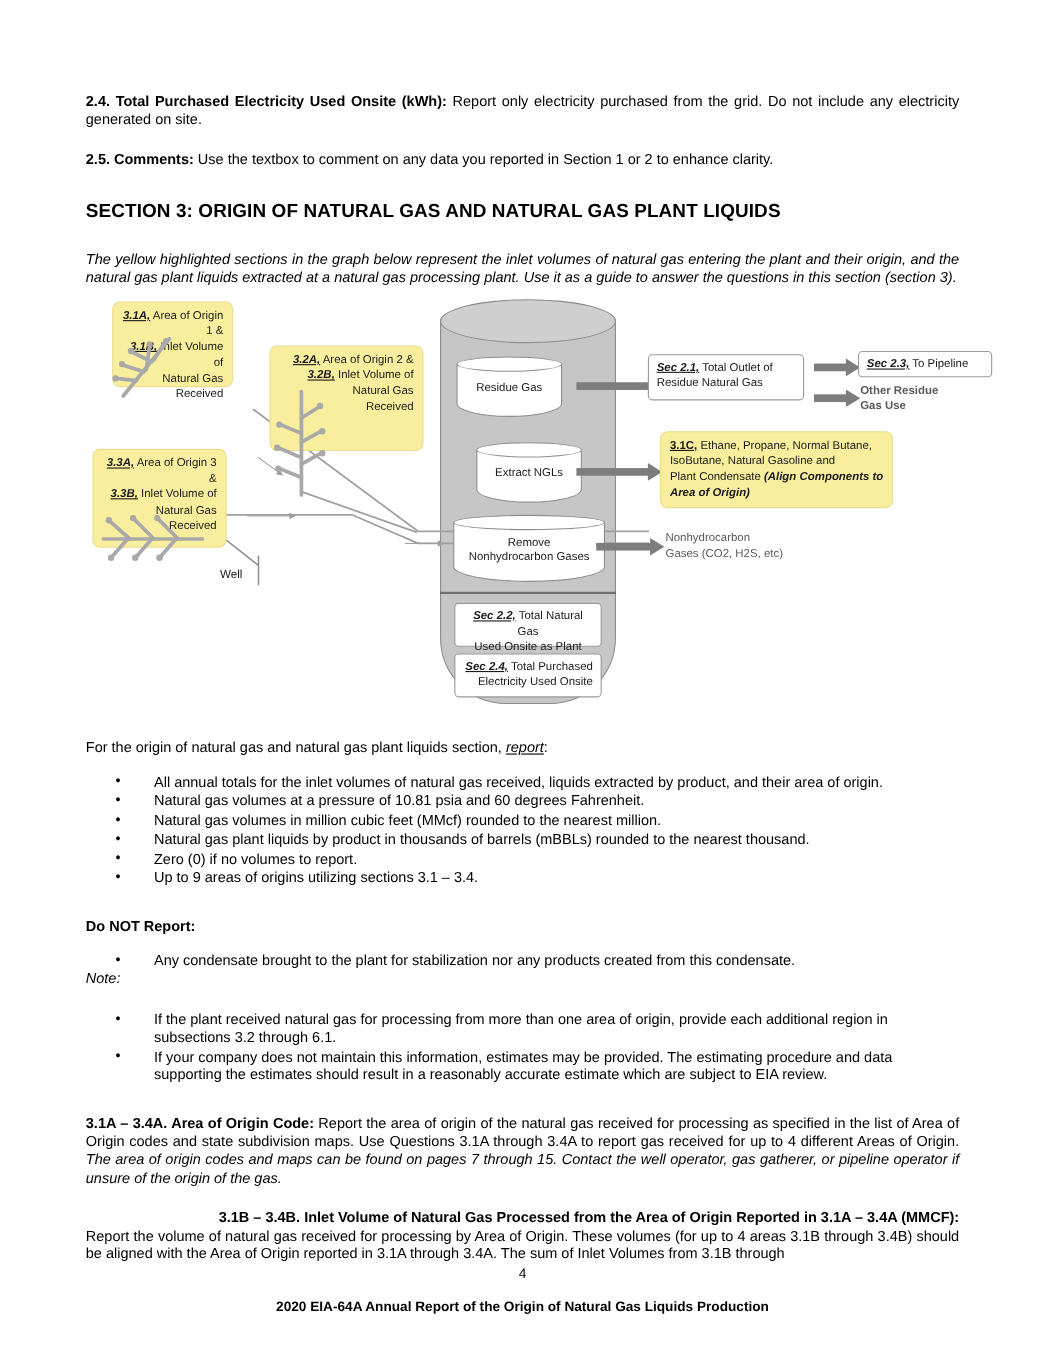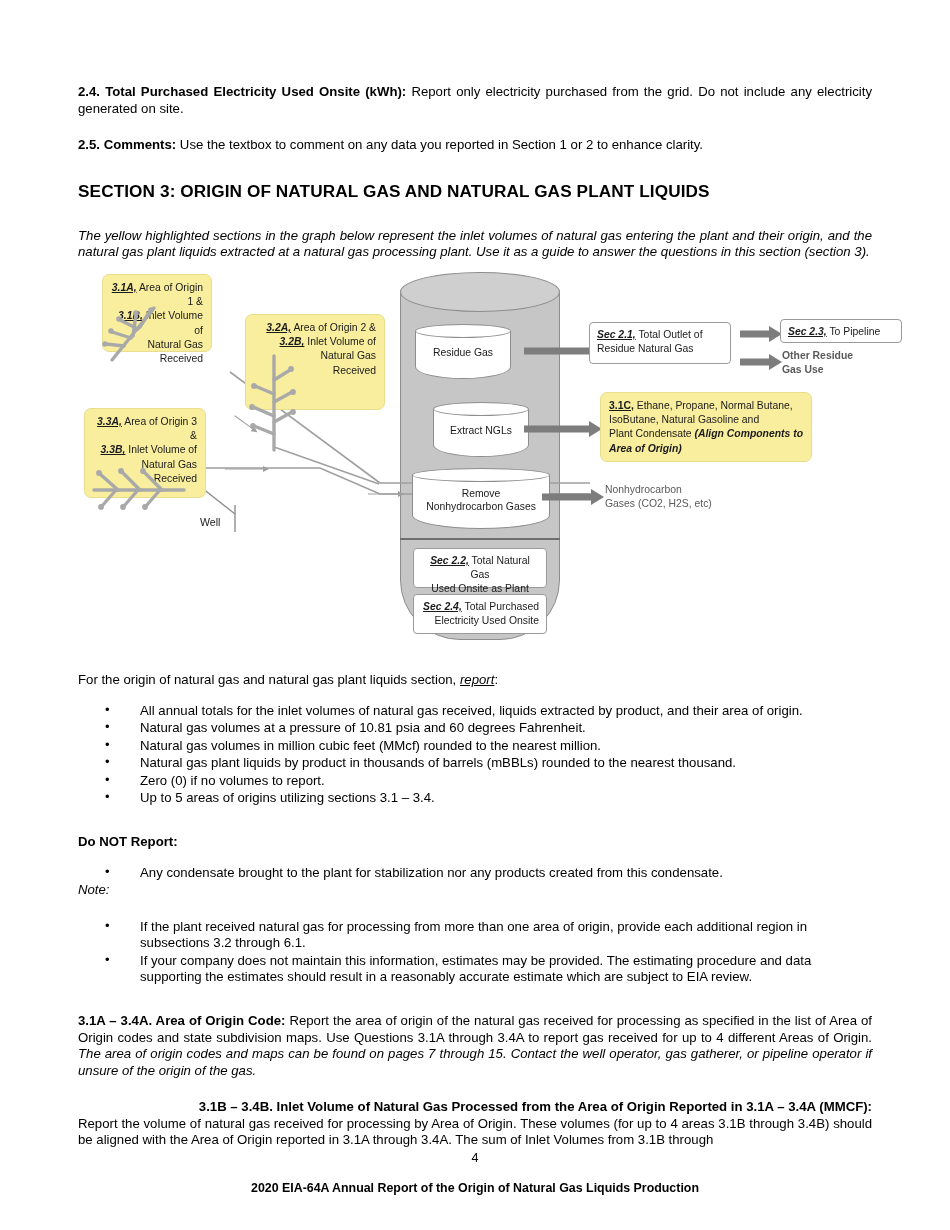--- a/index.html
+++ b/index.html
@@ -464,21 +464,21 @@
     <p class="body"><span>For the origin of natural gas and natural gas plant liquids section, </span><span class="i u">report</span><span>:</span></p>
 
     <div class="gap-sm"></div>
 
     <ul class="bullets">
       <li>All annual totals for the inlet volumes of natural gas received, liquids extracted by product, and their area of origin.</li>
       <li>Natural gas volumes at a pressure of 10.81 psia and 60 degrees Fahrenheit.</li>
       <li>Natural gas volumes in million cubic feet (MMcf) rounded to the nearest million.</li>
       <li>Natural gas plant liquids by product in thousands of barrels (mBBLs) rounded to the nearest thousand.</li>
       <li>Zero (0) if no volumes to report.</li>
-      <li>Up to 5 areas of origins utilizing sections 3.1 – 3.4.</li>
+      <li>Up to 9 areas of origins utilizing sections 3.1 – 3.4.</li>
     </ul>
 
     <div class="gap-lg"></div>
 
     <p class="body b">Do NOT Report:</p>
 
     <div class="gap-sm"></div>
 
     <ul class="bullets">
       <li>Any condensate brought to the plant for stabilization nor any products created from this condensate.</li>

